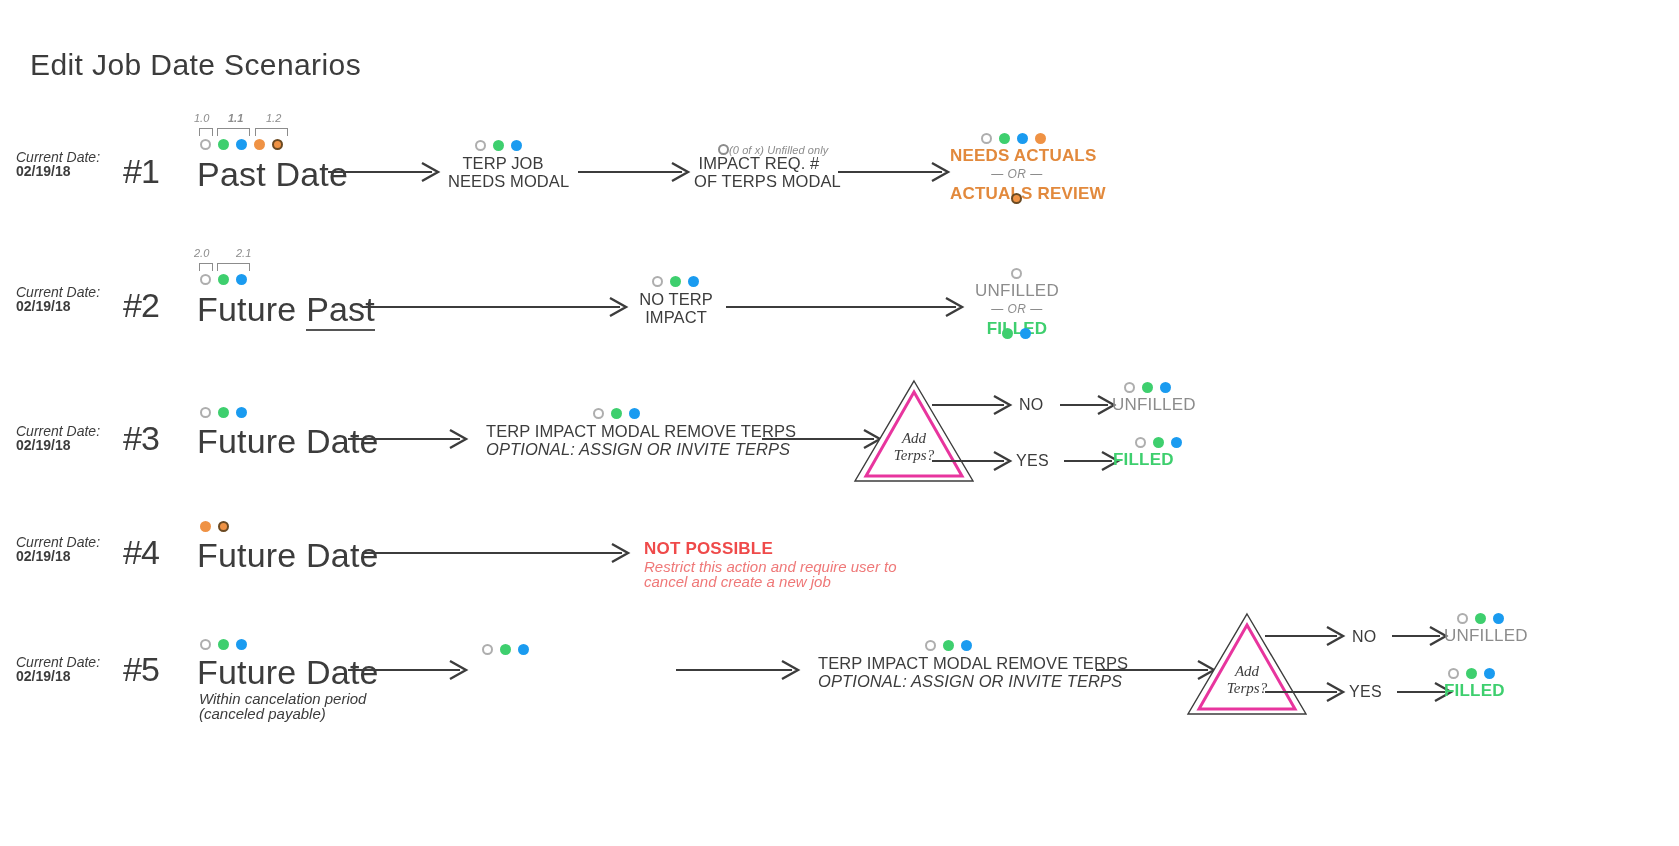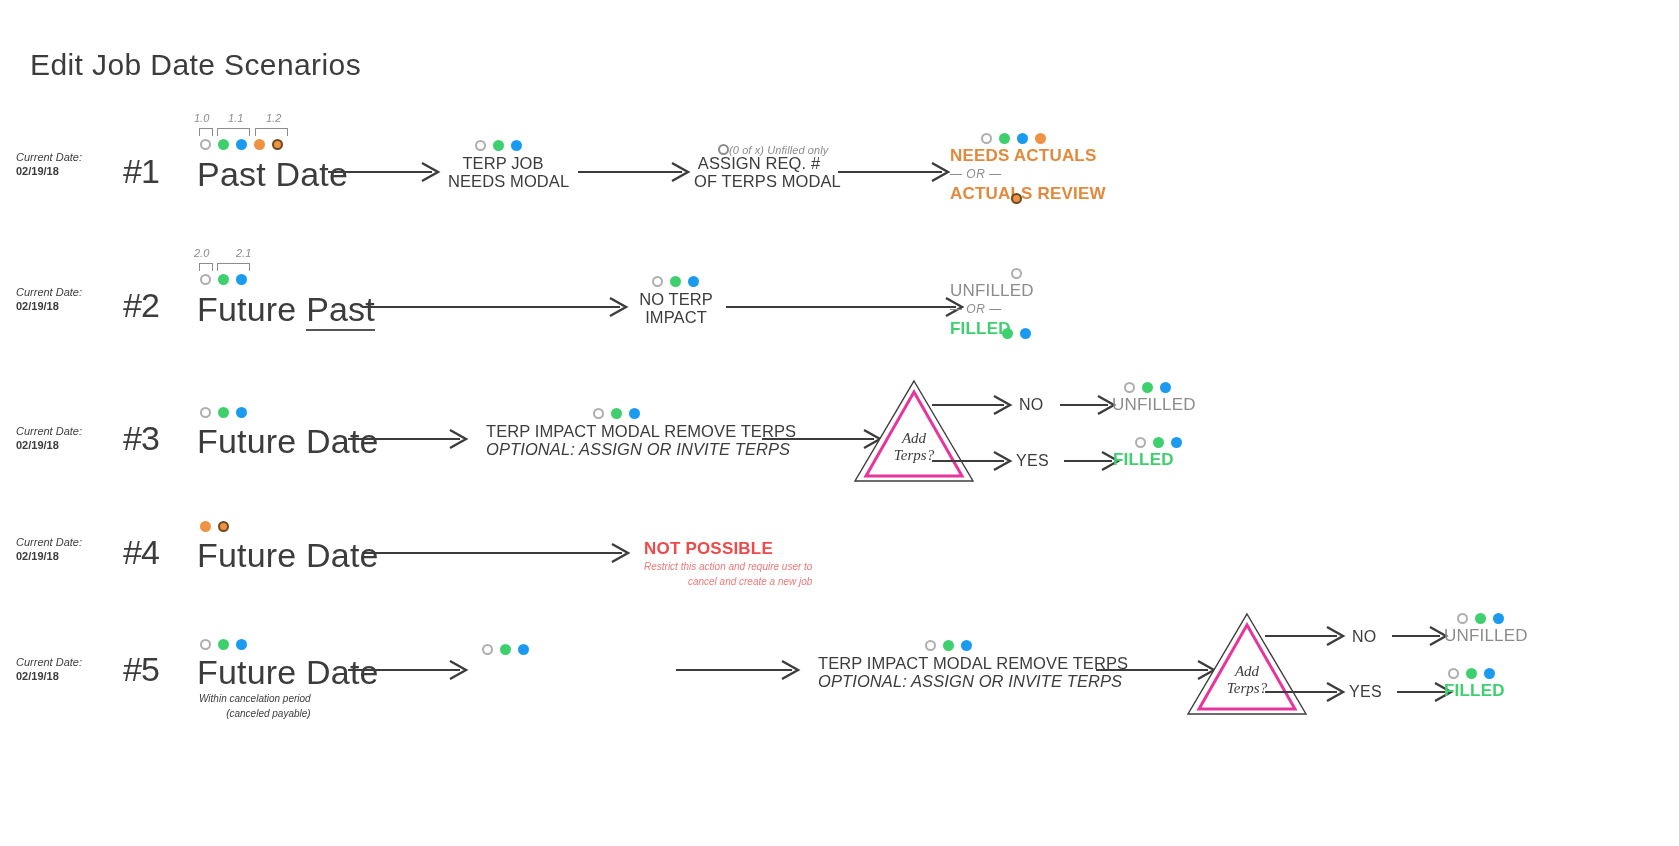--- a/index.html
+++ b/index.html
@@ -15,21 +15,21 @@
     position:absolute;left:14px;top:48px;
     font-size:30px;font-weight:300;letter-spacing:.4px;color:#3c3c3c;
     white-space:nowrap;
     margin-left:16px;
   }
 
   
   .abs{position:absolute;white-space:nowrap;}
 
   .cur-date{
-    font-size:11px;line-height:14px;color:#3c3c3c;
+    font-size:14px;line-height:14px;color:#3c3c3c;
   }
   .cur-date .lbl{font-style:italic;display:block;}
   .cur-date .val{font-weight:bold;display:block;}
 
   .scenario-num{
     font-size:34px;font-weight:300;color:#3c3c3c;letter-spacing:-1px;
   }
   .node-title{
     font-size:34px;font-weight:300;color:#3c3c3c;letter-spacing:.2px;
   }
@@ -39,26 +39,26 @@
     font-size:16.5px;line-height:18px;color:#3c3c3c;text-align:center;
     letter-spacing:.1px;
   }
   .modal-label .it{font-style:italic;display:block;}
   .modal-label .ln{display:block;}
 
   .tiny-note{
     font-size:11px;font-style:italic;color:#8c8c8c;letter-spacing:.1px;
   }
   .sub-note{
-    font-size:10px;font-style:italic;line-height:15px;color:#3c3c3c;text-align:right;
+    font-size:15px;font-style:italic;line-height:15px;color:#3c3c3c;
   }
   .sub-note span{display:block;}
 
   .outcome{
-    font-size:17px;line-height:19px;text-align:left;letter-spacing:.2px;
+    font-size:17px;line-height:19px;text-align:center;letter-spacing:.2px;
   }
   .outcome .or{font-size:12px;font-style:italic;color:#8c8c8c;display:block;letter-spacing:.5px;}
   .outcome .l1,.outcome .l2{display:block;}
   .c-gray{color:#8c8c8c;}
   .c-green{color:#3ecf6e;font-weight:bold;}
   .c-orange{color:#e2893c;font-weight:bold;}
   .c-red{color:#ef4a4a;font-weight:bold;}
 
   .branch-label{font-size:16px;color:#3c3c3c;letter-spacing:.3px;}
 
@@ -98,21 +98,21 @@
   <div class="abs cur-date" style="left:16px;top:150px;">
     <span class="lbl">Current Date:</span>
     <span class="val">02/19/18</span>
   </div>
 
   <div class="abs scenario-num" style="left:123px;top:152px;">#1</div>
 
   <div class="bracket-lbl" style="left:194px;top:112px;">1.0</div>
   <div class="bracket" style="left:199px;top:128px;width:12px;"></div>
 
-  <div class="bracket-lbl" style="left:228px;top:112px;">1.1</div>
+  <div class="bracket-lbl" style="left:228px;top:112px;font-weight:bold;">1.1</div>
   <div class="bracket" style="left:217px;top:128px;width:31px;"></div>
 
   <div class="bracket-lbl" style="left:266px;top:112px;">1.2</div>
   <div class="bracket" style="left:255px;top:128px;width:31px;"></div>
 
   <div class="dots" style="left:200px;top:139px;gap:7px;">
     <span class="dot gray"></span>
     <span class="dot green"></span>
     <span class="dot blue"></span>
     <span class="dot orange"></span>
@@ -142,21 +142,21 @@
     <svg width="114" height="22" viewBox="0 0 114 22">
         <line x1="0" y1="11" x2="104" y2="11" stroke="#3c3c3c" stroke-width="2.2"></line>
         <polyline points="94,2 110,11 94,20" fill="none" stroke="#3c3c3c" stroke-width="2.4"></polyline>
       </svg>
   </div>
 
   <div class="abs" style="left:718px;top:140px;">
     <span class="dot gray" style="display:inline-block;vertical-align:middle;border-color:#8c8c8c;"></span><span class="tiny-note">(0 of x) Unfilled only</span>
   </div>
   <div class="abs modal-label" style="left:694px;top:154px;width:130px;">
-    <span class="ln">ASSIGN REQ. #</span>
+    <span class="ln">IMPACT REQ. #</span>
     <span class="ln">OF TERPS MODAL</span>
   </div>
 
   <div class="arrow" style="left:838px;top:161px;">
     <svg width="114" height="22" viewBox="0 0 114 22">
         <line x1="0" y1="11" x2="104" y2="11" stroke="#3c3c3c" stroke-width="2.2"></line>
         <polyline points="94,2 110,11 94,20" fill="none" stroke="#3c3c3c" stroke-width="2.4"></polyline>
       </svg>
   </div>
 

